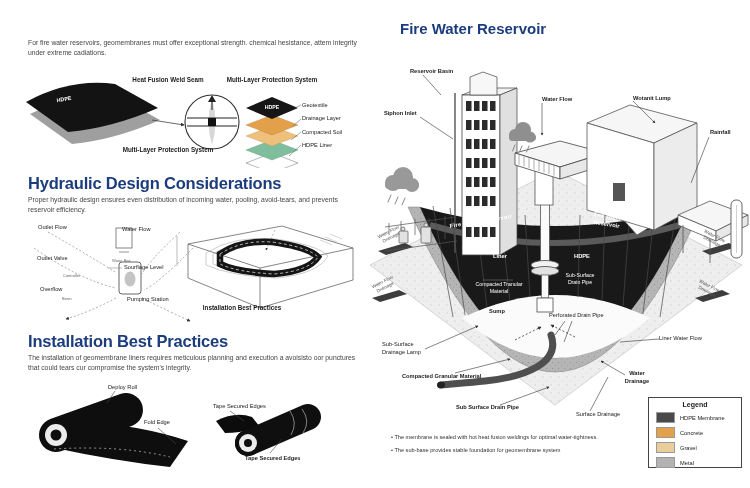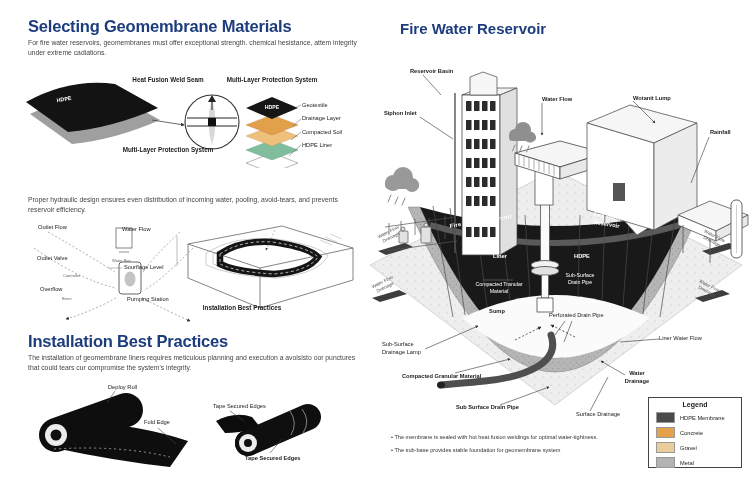--- a/index.html
+++ b/index.html
@@ -22,21 +22,20 @@
   .legend-row{display:flex;align-items:center;gap:5px;margin:4px 0 0 7px;}
   .swatch{width:17px;height:9px;border:0.5px solid #999;}
   .legend-label{font-size:5.7px;color:#1a1a1a;}
   .fnote{position:absolute;font-size:5.6px;color:#333;white-space:nowrap;}
 </style>
 </head>
 <body>
 
 <div class="page">
 
-  <div class="h1" style="left:28px;top:17px">Selecting Geomembrane Materials</div>
   <div class="body" style="left:28px;top:38px;width:330px">For fire water reservoirs, geomembranes must offer exceptional strength. chemical hesistance, attem integrity under extreme cadiations.</div>
 
   <svg class="abs" style="left:20px;top:68px" width="345" height="100" viewBox="0 0 345 100">
     <defs>
       <marker id="arw" viewBox="0 0 6 6" refX="5" refY="3" markerWidth="5" markerHeight="5" orient="auto">
           <path d="M0,0 L6,3 L0,6 Z" fill="#333"></path>
         </marker>
     </defs>
     <g>
       <path d="M10,46 Q55,24 100,30 L140,52 Q94,72 52,76 Z" fill="#9f9f9f"></path>
@@ -68,20 +67,21 @@
   <div class="lb w b c" style="left:64px;top:96px;font-size:5.3px;transform:translateX(-50%) rotate(-10deg)">HDPE</div>
   <div class="cap c" style="left:168px;top:76px">Heat Fusion Weld Seam</div>
   <div class="cap c" style="left:168px;top:146px">Multi-Layer Protection System</div>
   <div class="cap c" style="left:272px;top:76px">Multi-Layer Protection System</div>
   <div class="lb w b c" style="left:272px;top:104px;font-size:5.2px">HDPE</div>
   <div class="lb" style="left:302px;top:102px">Geotextile</div>
   <div class="lb" style="left:302px;top:115px">Drainage Layer</div>
   <div class="lb" style="left:302px;top:129px">Compacted Soil</div>
   <div class="lb" style="left:302px;top:142px">HDPE Liner</div>
 
+  <div class="h1" style="left:28px;top:174px">Hydraulic Design Considerations</div>
   <div class="body" style="left:28px;top:195px;width:330px">Proper hydraulic design ensures even distribution of incoming water, pooling, avoid-tears, and prevents reservoir efficiency.</div>
 
   <svg class="abs" style="left:20px;top:222px" width="345" height="105" viewBox="0 0 345 105">
     <g fill="none" stroke="#888" stroke-width="0.7">
       <rect x="96" y="6" width="16" height="20" fill="#fff" stroke="#666" stroke-width="0.8"></rect>
       <line x1="99" y1="30" x2="109" y2="30" stroke="#666"></line>
       <rect x="99" y="40" width="22" height="32" rx="3" fill="#fff" stroke="#555" stroke-width="0.9"></rect>
       <ellipse cx="110" cy="57" rx="5.5" ry="7.5" fill="#c4c4c4" stroke="none"></ellipse>
       <path d="M28,10 Q70,34 95,50" stroke-dasharray="2,2"></path>
       <path d="M14,26 Q60,58 96,66" stroke-dasharray="2,2"></path>

